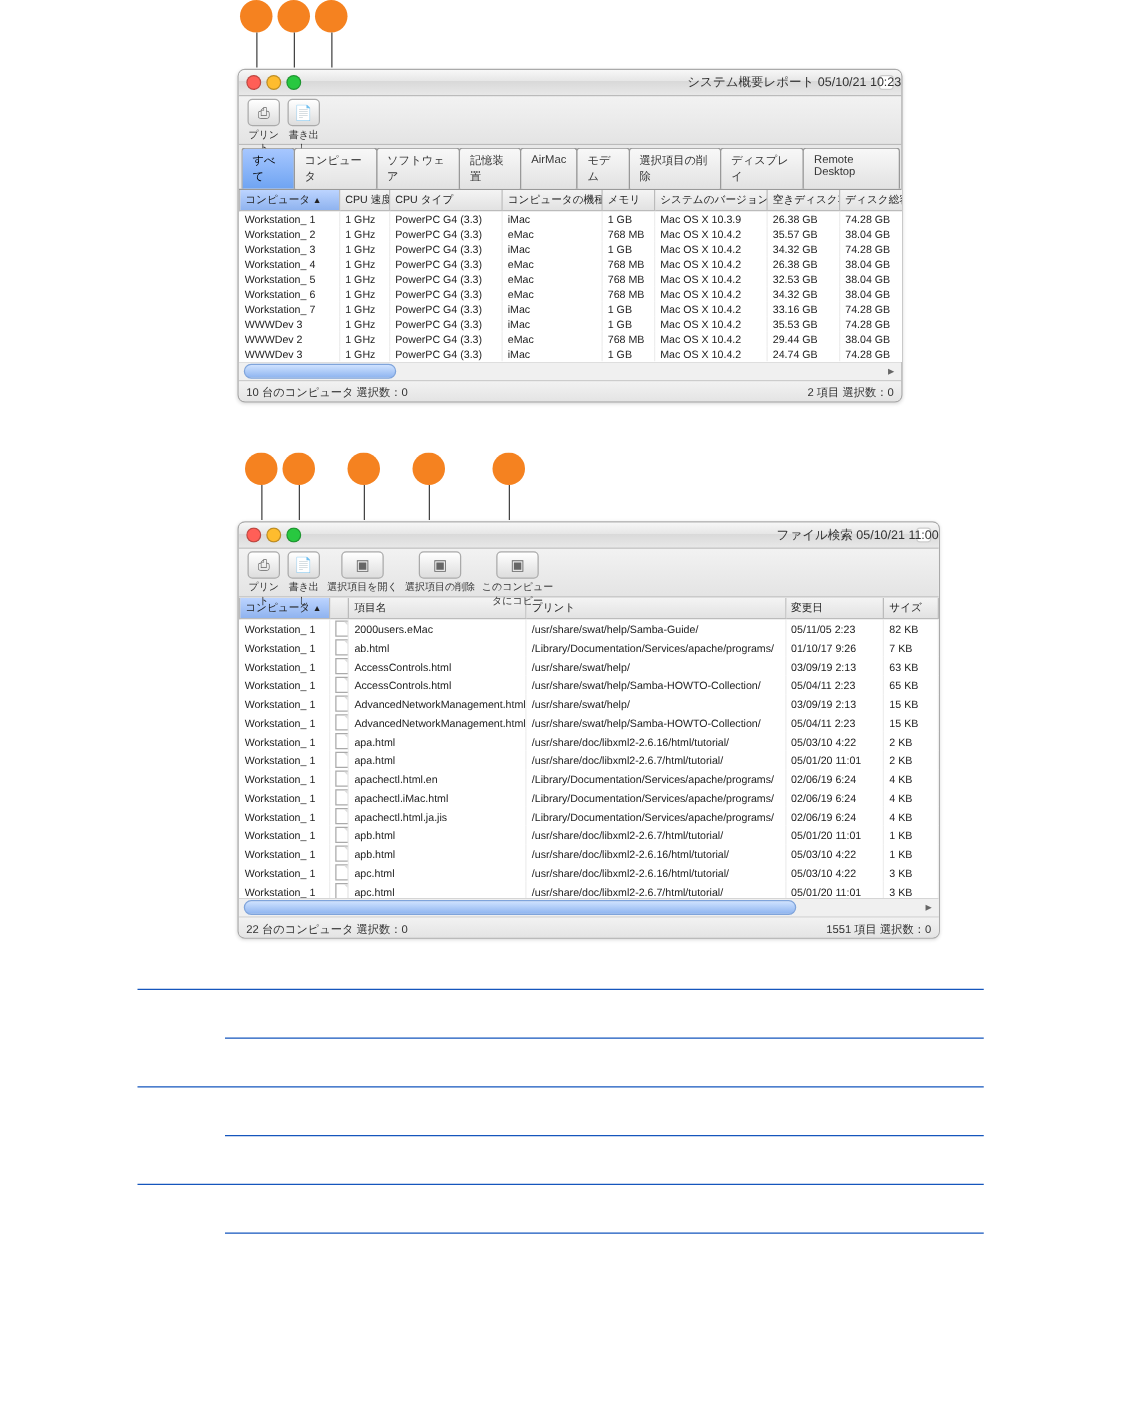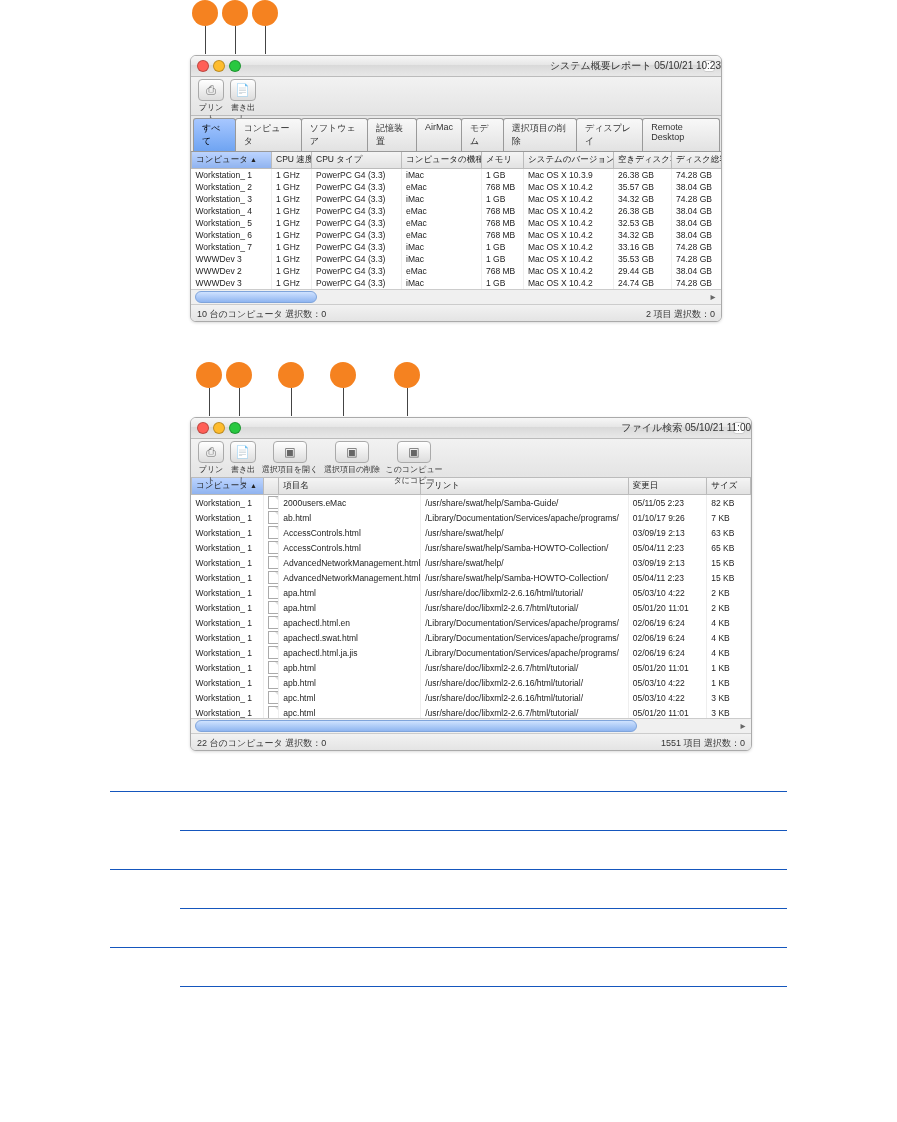--- a/index.html
+++ b/index.html
@@ -353,21 +353,21 @@
               <td>Workstation_ 1</td>
               <td><span class="file-ico"></span></td>
               <td>apachectl.html.en</td>
               <td>/Library/Documentation/Services/apache/programs/</td>
               <td>02/06/19 6:24</td>
               <td>4 KB</td>
             </tr>
             <tr>
               <td>Workstation_ 1</td>
               <td><span class="file-ico"></span></td>
-              <td>apachectl.swat.html</td>
+              <td>apachectl.iMac.html</td>
               <td>/Library/Documentation/Services/apache/programs/</td>
               <td>02/06/19 6:24</td>
               <td>4 KB</td>
             </tr>
             <tr>
               <td>Workstation_ 1</td>
               <td><span class="file-ico"></span></td>
               <td>apachectl.html.ja.jis</td>
               <td>/Library/Documentation/Services/apache/programs/</td>
               <td>02/06/19 6:24</td>

